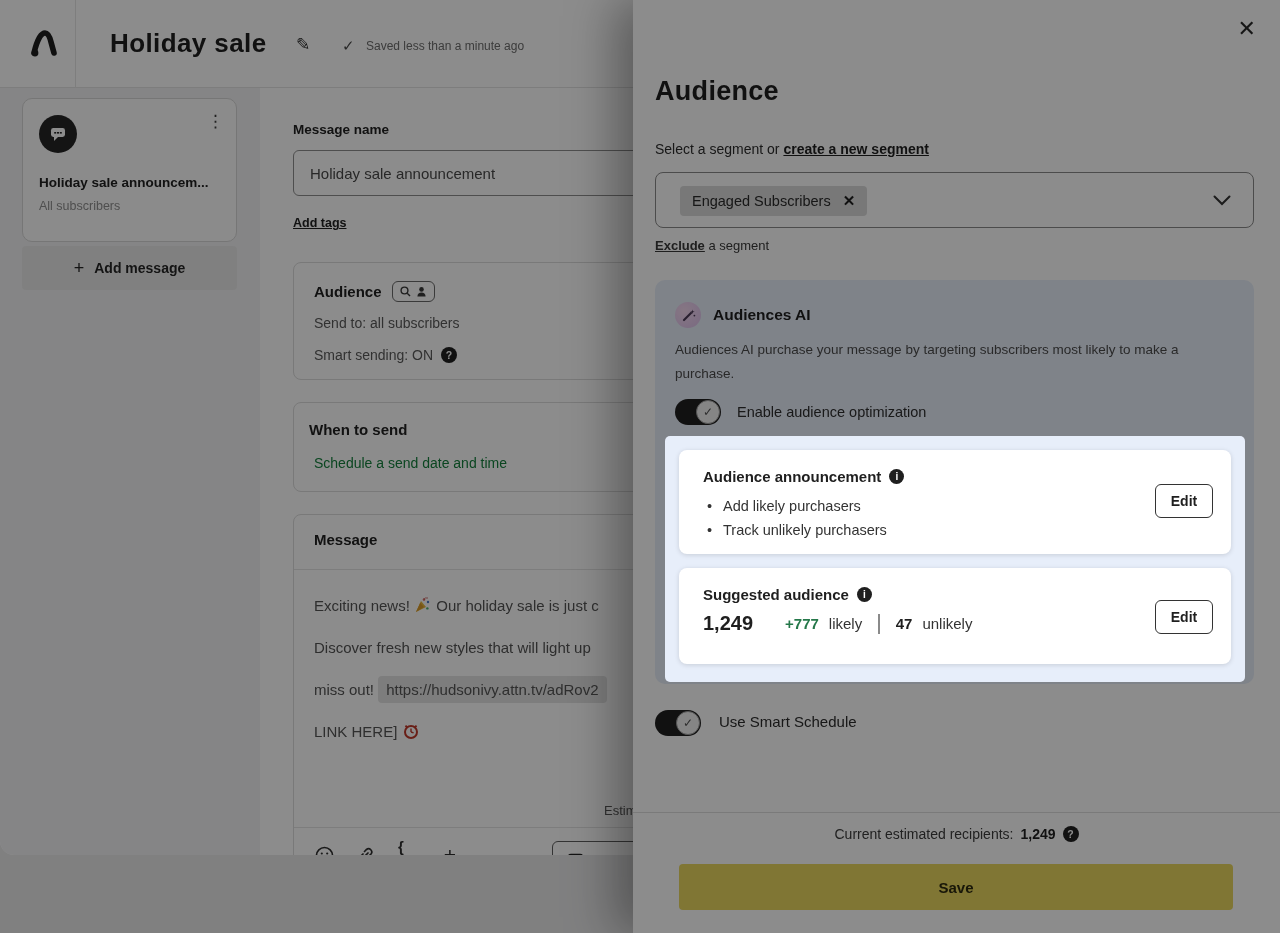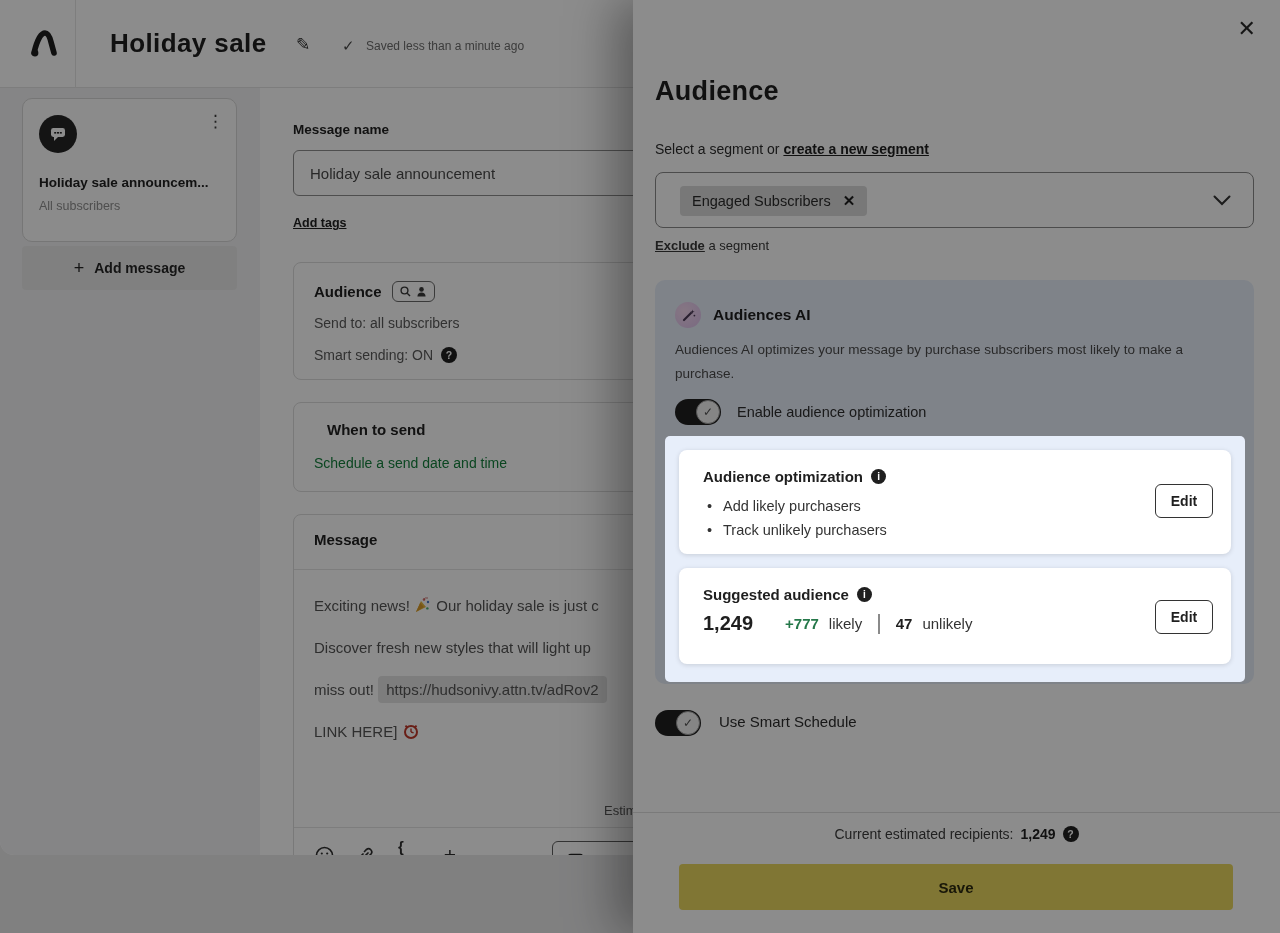--- a/index.html
+++ b/index.html
@@ -36,21 +36,21 @@
   .add-tags { position:absolute; left:33px; top:128px; font-size:12.5px; font-weight:700; color:#222; text-decoration:underline; cursor:pointer; }
 
   .m-card { position:absolute; left:33px; width:520px; background:#fff; border:1px solid #dcdcdc; border-radius:8px; }
   .m-card h3 { font-size:15px; font-weight:700; color:#222; }
   .card-audience { top:174px; height:118px; padding:18px 20px; }
   .aud-head { display:flex; align-items:center; gap:10px; }
   .aud-badge { display:inline-flex; align-items:center; gap:5px; border:1px solid #6a6a6a; border-radius:6px; padding:3px 7px; height:21px; }
   .aud-line1 { position:absolute; left:20px; top:52px; font-size:14px; color:#5a5a5a; }
   .aud-line2 { position:absolute; left:20px; top:84px; font-size:14px; color:#5a5a5a; display:flex; align-items:center; gap:8px; }
   .q-icon { display:inline-flex; width:16px; height:16px; border-radius:50%; background:#1f1f1f; color:#fff; font-size:10.5px; font-weight:700; align-items:center; justify-content:center; }
-  .card-when { top:314px; height:90px; padding:18px 33px; }
+  .card-when { top:314px; height:90px; padding:18px 15px; }
   .when-body { position:absolute; left:20px; top:52px; font-size:14px; color:#15803d; }
 
   .card-message { top:426px; height:360px; padding:12px; }
   .card-message h3 { position:absolute; left:20px; top:16px; }
   .msg-div1 { position:absolute; left:0; top:54px; width:100%; height:1px; background:#e4e4e4; }
   .msg-body { position:absolute; left:20px; top:70px; width:560px; font-size:15px; color:#555; line-height:42px; white-space:nowrap; }
   .msg-link { background:#e4e4e4; border-radius:4px; padding:5px 8px; color:#555; }
   .estimate { position:absolute; left:310px; top:288px; font-size:13px; color:#5a5a5a; white-space:nowrap; }
   .msg-div2 { position:absolute; left:0; top:312px; width:100%; height:1px; background:#e4e4e4; }
   .msg-toolbar { position:absolute; left:20px; top:330px; display:flex; align-items:center; gap:22px; }
@@ -274,32 +274,32 @@
       <div class="ai-head">
         <span class="wand-circle">
           <svg width="15" height="15" viewBox="0 0 15 15">
               <line x1="3" y1="12" x2="10" y2="5" stroke="#4c3a57" stroke-width="2.2" stroke-linecap="round"></line>
               <path d="M11.5 1.5 L12 3.2 L13.7 3.7 L12 4.2 L11.5 5.9 L11 4.2 L9.3 3.7 L11 3.2 Z" fill="#4c3a57"></path>
               <circle cx="13.4" cy="7.6" r=".9" fill="#4c3a57"></circle>
             </svg>
         </span>
         <span class="t">Audiences AI</span>
       </div>
-      <div class="ai-desc">Audiences AI optimizes your message by purchase subscribers most likely to make a purchase.</div>
+      <div class="ai-desc">Audiences AI purchase your message by targeting subscribers most likely to make a purchase.</div>
       <div class="ai-toggle-row">
         <span class="toggle">
             <span class="knob">✓</span>
           </span>
         <span class="lbl">Enable audience optimization</span>
       </div>
     </div>
 
     <div class="spot-card card-opt">
       <div class="spot-title">
-        <span>Audience optimization</span>
+        <span>Audience announcement</span>
         <span class="info-icon">i</span>
       </div>
       <div class="opt-bullets">
         <div><span class="dot">•</span><span>Add likely purchasers</span></div>
         <div><span class="dot">•</span><span>Track unlikely purchasers</span></div>
       </div>
       <button class="edit-btn">Edit</button>
     </div>
 
     <div class="spot-card card-sug">

